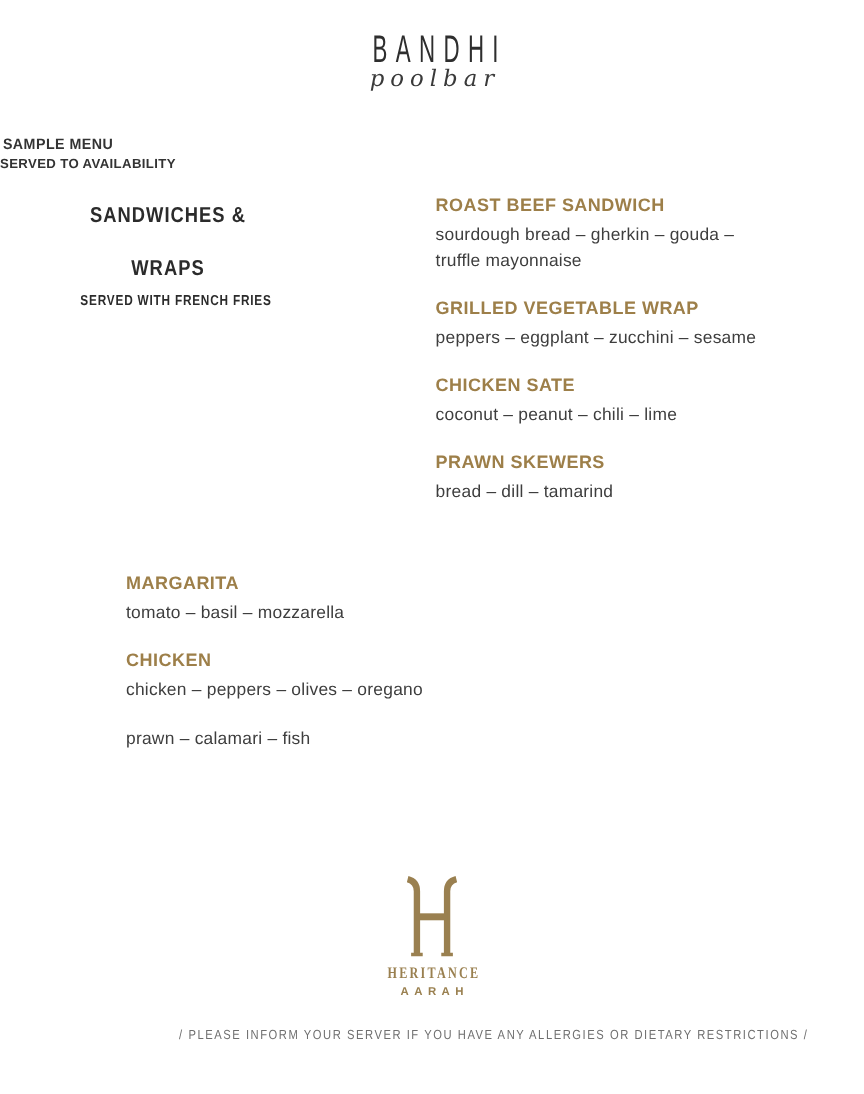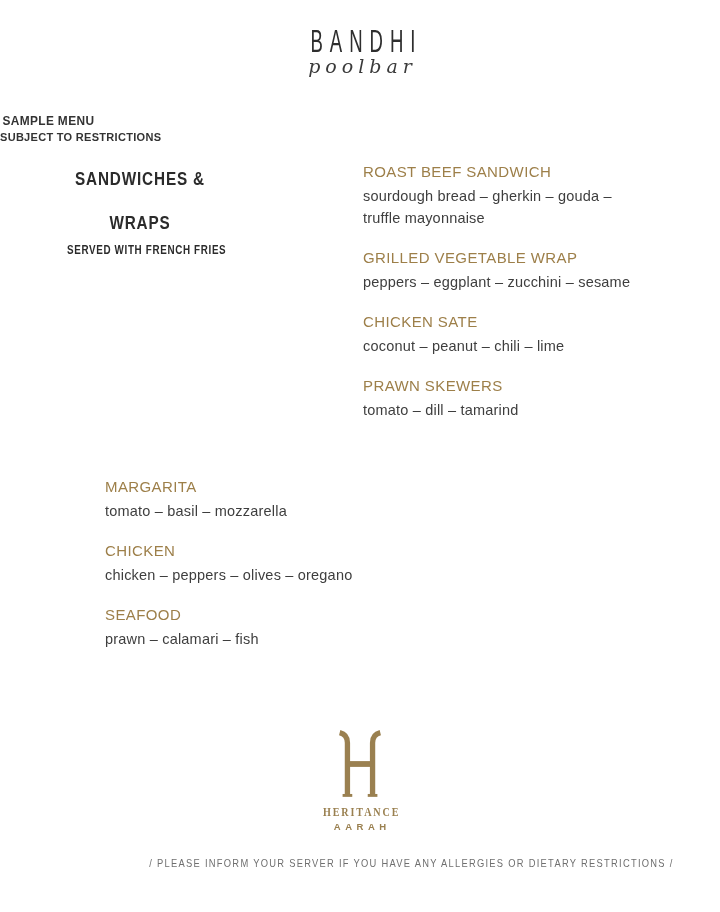--- a/index.html
+++ b/index.html
@@ -50,21 +50,21 @@
   .section-subheading{
     display:inline-block;margin-top:9px;
     font-size:12px;font-weight:700;letter-spacing:0.8px;
     transform:scaleX(0.82);transform-origin:right top;
     white-space:nowrap;
   }
   .right-col{margin-left:105px;width:290px;}
   .menu-item{margin-bottom:19px;}
   .item-name{
     font-size:15px;line-height:19px;letter-spacing:0.4px;
-    color:#9d7f49;font-weight:400;
+    color:#9d7f49;font-weight:700;
   }
   .item-desc{
     margin-top:4px;font-size:14.5px;line-height:22px;letter-spacing:0.2px;
     color:#3e3e3e;
   }
 
   
   .resort{position:absolute;top:726px;left:0;right:0;text-align:center;color:#9a8050;}
   .monogram{display:block;margin:0 auto;}
   .resort-name{
@@ -94,21 +94,21 @@
 
 <div class="page">
 
   <div class="brand">
     <span class="wordmark">BANDHI</span>
     <span class="script">poolbar</span>
   </div>
 
   <div class="menu-note">
     <span class="line1">SAMPLE MENU</span>
-    <span class="line2">SUBJECT TO RESTRICTIONS</span>
+    <span class="line2">SERVED TO AVAILABILITY</span>
   </div>
 
   <div class="menu-section section-1">
     <div class="left-col">
       <div>
         <span class="section-heading"><span>SANDWICHES &amp;</span><br>
         <span>WRAPS</span></span>
       </div>
       <span class="section-subheading">SERVED WITH FRENCH FRIES</span>
     </div>
@@ -120,37 +120,36 @@
       <div class="menu-item">
         <div class="item-name">GRILLED VEGETABLE WRAP</div>
         <div class="item-desc">peppers – eggplant – zucchini – sesame</div>
       </div>
       <div class="menu-item">
         <div class="item-name">CHICKEN SATE</div>
         <div class="item-desc">coconut – peanut – chili – lime</div>
       </div>
       <div class="menu-item">
         <div class="item-name">PRAWN SKEWERS</div>
-        <div class="item-desc">tomato – dill – tamarind</div>
+        <div class="item-desc">bread – dill – tamarind</div>
       </div>
     </div>
   </div>
 
   <div class="menu-section section-2">
     <div class="right-col">
       <div class="menu-item">
         <div class="item-name">MARGARITA</div>
         <div class="item-desc">tomato – basil – mozzarella</div>
       </div>
       <div class="menu-item">
         <div class="item-name">CHICKEN</div>
         <div class="item-desc">chicken – peppers – olives – oregano</div>
       </div>
       <div class="menu-item">
-        <div class="item-name">SEAFOOD</div>
         <div class="item-desc">prawn – calamari – fish</div>
       </div>
     </div>
   </div>
 
   <div class="resort">
     <svg class="monogram" viewBox="0 0 60 78" width="58" height="76" aria-hidden="true">
       <g fill="none" stroke="#9a8050">
         <path d="M17 71 L17 17 Q17 8.5 9 6.5" stroke-width="5.5"></path>
         <path d="M43 71 L43 17 Q43 8.5 51 6.5" stroke-width="5.5"></path>

